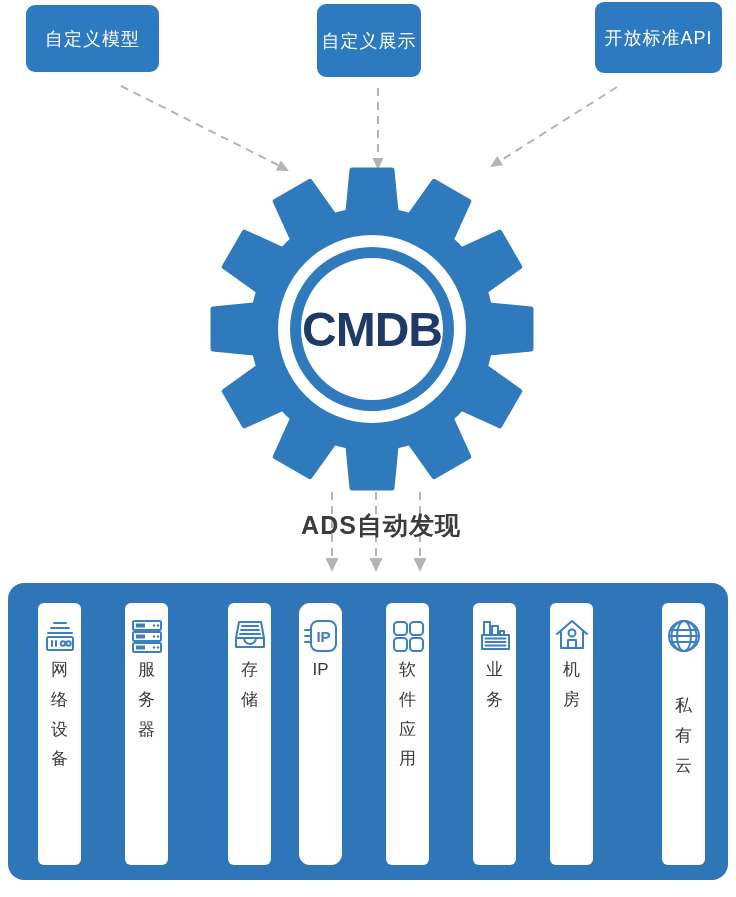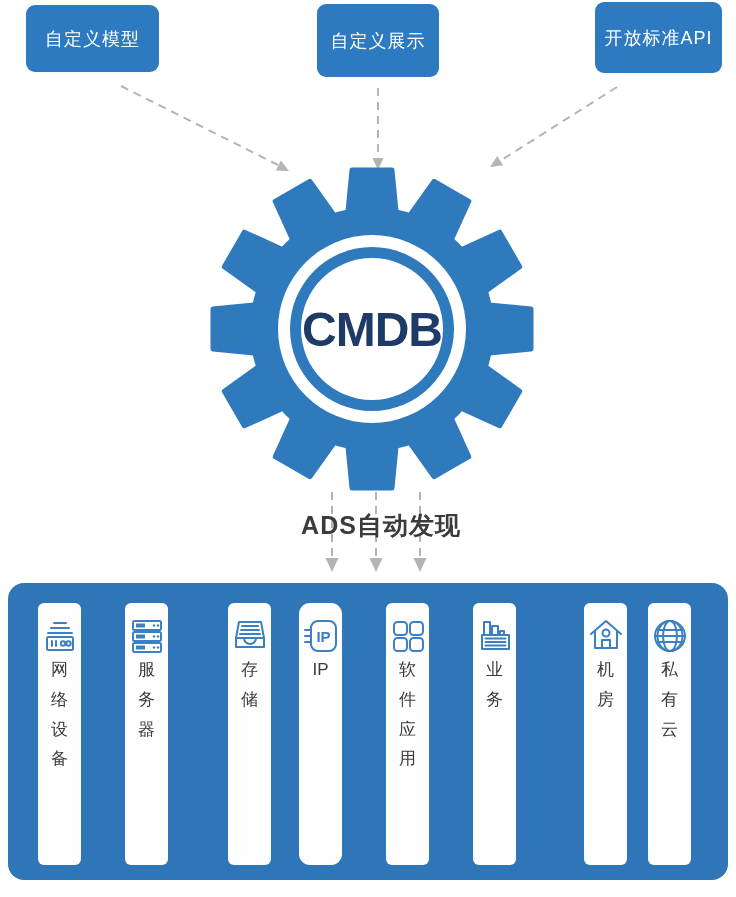--- a/index.html
+++ b/index.html
@@ -6,21 +6,21 @@
   body{
     width:736px;height:897px;position:relative;background:#ffffff;
     font-family:"Liberation Sans","DejaVu Sans",sans-serif;overflow:hidden;
   }
   .top-box{
     position:absolute;background:#2e7ac1;color:#ffffff;border-radius:9px;
     display:flex;align-items:center;justify-content:center;
     font-size:18px;font-weight:500;letter-spacing:1px;
   }
   #box-model{left:26px;top:5px;width:133px;height:67px;}
-  #box-display{left:317px;top:4px;width:122px;height:73px;}
+  #box-display{left:317px;top:4px;width:104px;height:73px;}
   #box-api{left:595px;top:2px;width:127px;height:71px;}
   #diagram-svg{position:absolute;left:0;top:0;width:736px;height:897px;}
   #ads-label{
     position:absolute;left:181px;top:509px;width:400px;text-align:center;
     font-size:25px;color:#3b3b3b;font-weight:700;letter-spacing:1px;
   }
   #ci-panel{
     position:absolute;left:8px;top:583px;width:720px;height:297px;
     background:#2e76b8;border-radius:16px;
   }
@@ -28,21 +28,21 @@
     position:absolute;top:20px;width:43px;height:262px;background:#fefefe;
     border-radius:6px;display:flex;flex-direction:column;align-items:center;
     box-sizing:border-box;padding-top:14px;
   }
   .ci-col svg{flex:0 0 auto;}
   .ci-label{
     width:22px;word-break:break-all;text-align:center;
     font-size:17px;line-height:1.75;color:#3b3b3b;font-weight:500;
   }
   .c0{left:30px;} .c1{left:117px;} .c2{left:220px;} .c3{left:291px;border-radius:11px;}
-  .c4{left:378px;} .c5{left:465px;} .c6{left:576px;} .c7{left:640px;}
+  .c4{left:378px;} .c5{left:465px;} .c6{left:542px;} .c7{left:654px;gap:36px;}
   .icon{stroke:#3d80c2;fill:none;stroke-width:2;stroke-linecap:round;stroke-linejoin:round;}
   .icon .fill{fill:#3d80c2;stroke:none;}
   .arrow{stroke:#b4b4b4;stroke-width:2;stroke-dasharray:8 6;fill:none;}
   .ahead{fill:#b4b4b4;stroke:none;}
 </style>
 </head>
 <body>
 
 <div id="box-model" class="top-box">
   <span>自定义模型</span>

